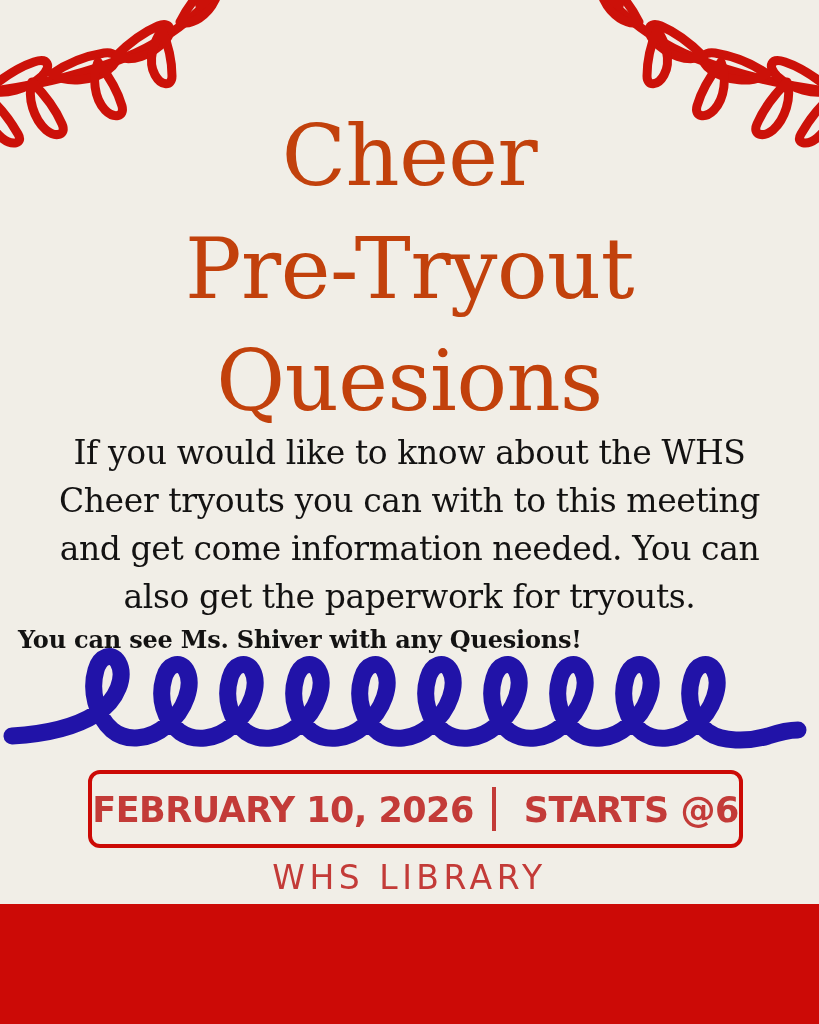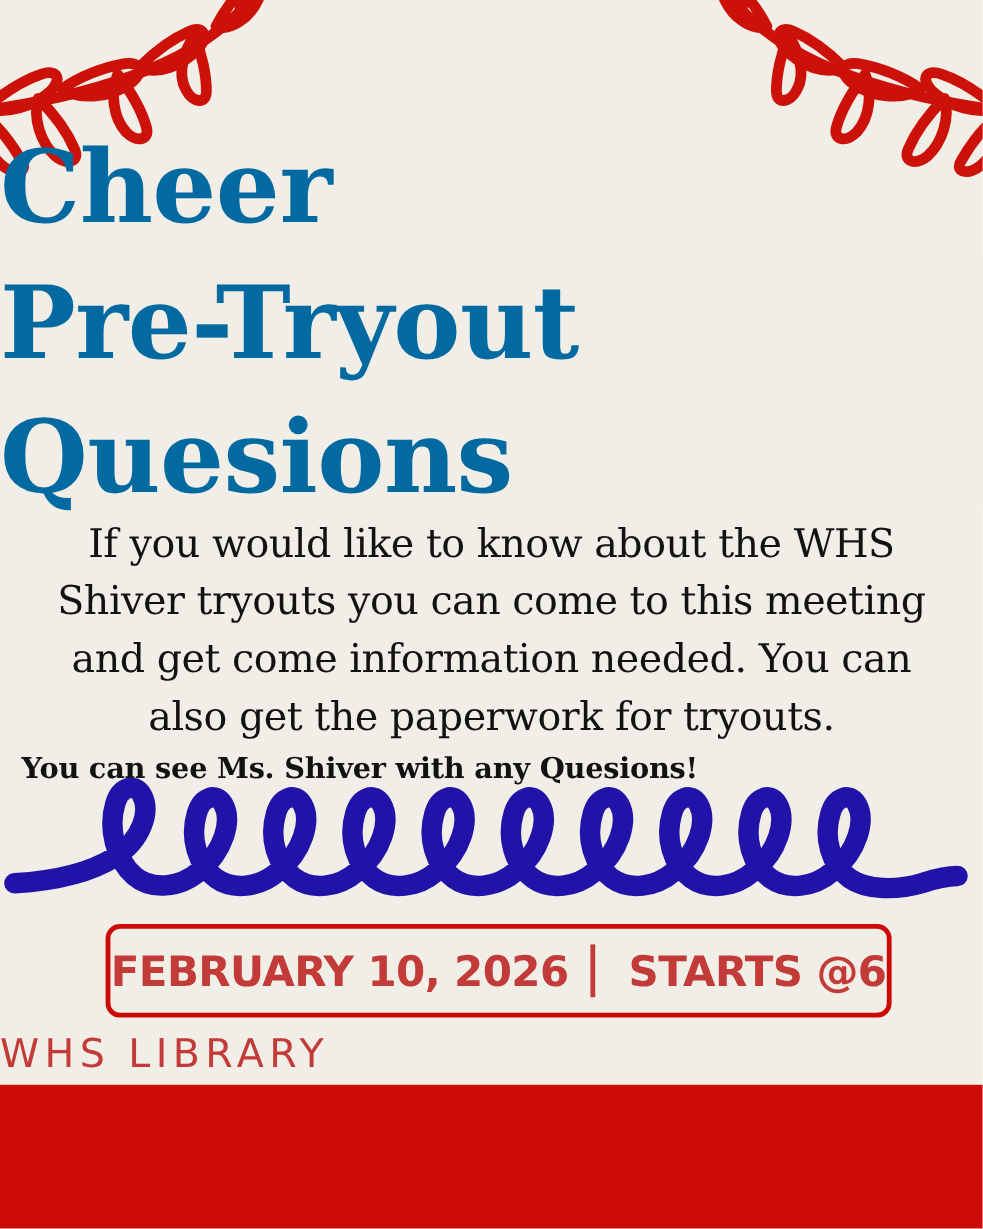--- a/index.html
+++ b/index.html
@@ -31,27 +31,27 @@
   .ornament.left  { left: -6px; }
   .ornament.right { right: -6px; transform: scaleX(-1); }
   .ornament svg { display: block; width: 100%; height: 100%; }
 
   
   .headline {
     position: absolute;
     top: 44px;
     left: 0;
     right: 0;
-    text-align: left;
+    text-align: center;
     font-family: "DejaVu Serif", "Liberation Serif", serif;
-    font-weight: 700;
+    font-weight: 400;
     font-size: 84px;
     line-height: 1.34;
     letter-spacing: -0.5px;
-    color: #0369a1;
+    color: #c2410c;
   }
   .headline .hl-line { display: block; }
 
   
   .body-copy {
     position: absolute;
     top: 396px;
     left: 18px;
     right: 18px;
     text-align: center;
@@ -121,21 +121,21 @@
     margin: 0 2px;
   }
   .date-box .db-time { padding-left: 26px; }
 
   
   .venue {
     position: absolute;
     top: 858px;
     left: 0;
     right: 0;
-    text-align: left;
+    text-align: center;
     font-family: "DejaVu Sans", "Liberation Sans", sans-serif;
     font-weight: 400;
     font-size: 33px;
     letter-spacing: 4.5px;
     color: #C33B38;
   }
 
   
   .bottom-bar {
     position: absolute;
@@ -196,21 +196,21 @@
   </div>
 
   <h1 class="headline">
     <span class="hl-line">Cheer</span>
     <span class="hl-line">Pre-Tryout</span>
     <span class="hl-line">Quesions</span>
   </h1>
 
   <p class="body-copy">
     <span class="bc-line">If you would like to know about the WHS</span>
-    <span class="bc-line">Shiver tryouts you can come to this meeting</span>
+    <span class="bc-line">Cheer tryouts you can with to this meeting</span>
     <span class="bc-line">and get come information needed. You can</span>
     <span class="bc-line">also get the paperwork for tryouts.</span>
   </p>
 
   <p class="tagline">You can see Ms. Shiver with any Quesions!</p>
 
   <div class="squiggle">
     <svg viewBox="0 0 819 112" xmlns="http://www.w3.org/2000/svg" aria-hidden="true">
       <path d="M12 96
                C 46 94, 74 88, 96 74

